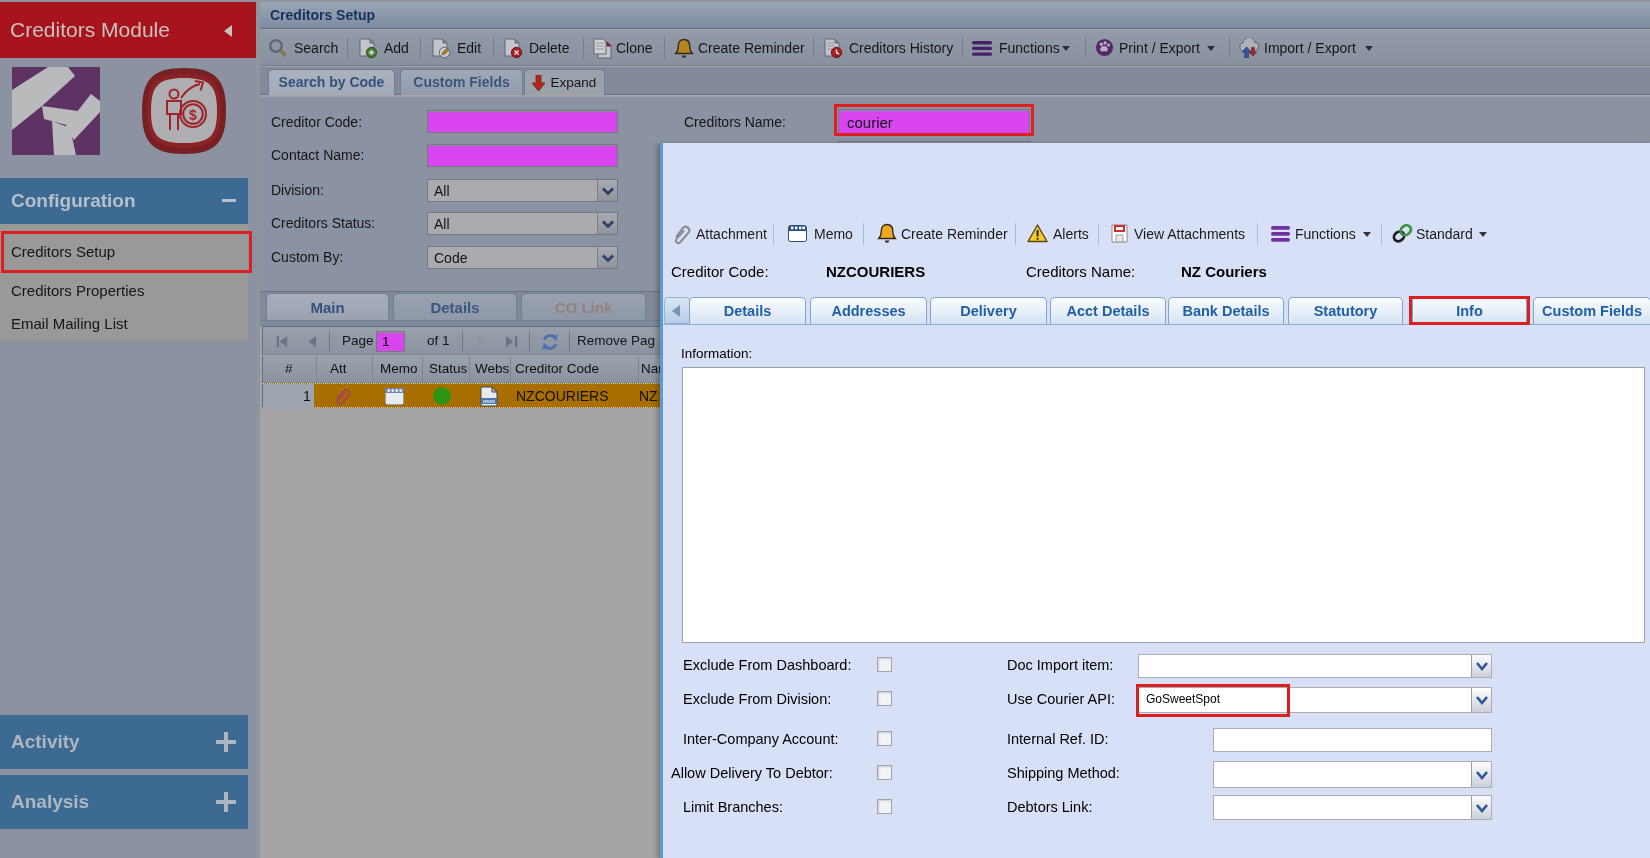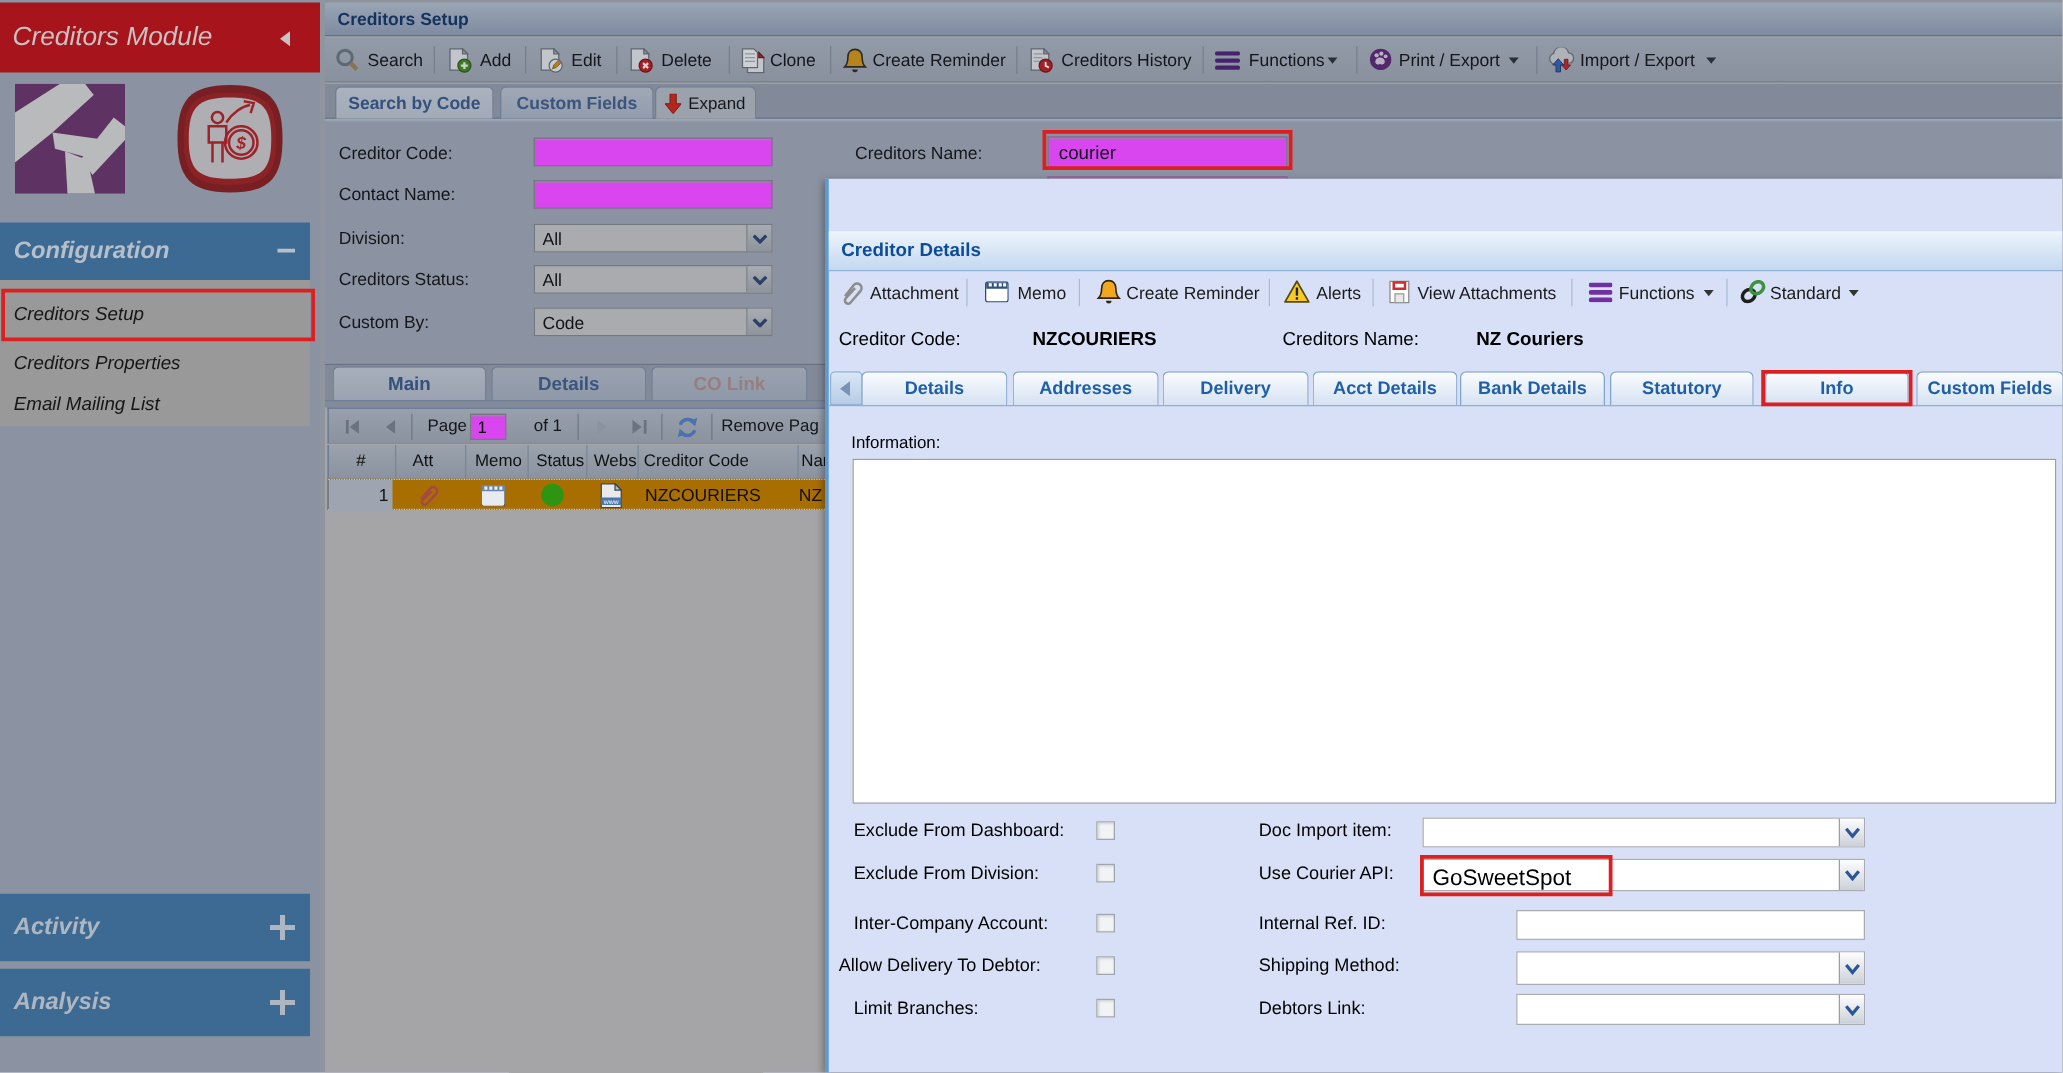--- a/index.html
+++ b/index.html
@@ -1,21 +1,21 @@
 <!DOCTYPE html>
 <html><head>
 <meta charset="utf-8">
 <style>
 * { margin:0; padding:0; box-sizing:border-box; }
 html,body { width:1650px; height:858px; overflow:hidden; }
 body { font-family:"Liberation Sans", sans-serif; position:relative; background:#A5A5A7; }
 .abs { position:absolute; }
 
 
-#sidebar { left:0; top:0; width:256px; height:858px; background:#8B93A3;font-style:italic; }
+#sidebar { left:0; top:0; width:256px; height:858px; background:#8B93A3; }
 #sb-top { left:260px; top:0; width:1390px; height:2px; background:#8D939D; }
 #sb-red { left:0; top:2px; width:256px; height:56px; background:#A8141C; color:#C9C2C3; font-size:21px; line-height:56px; padding-left:10px; }
 #sb-red .tri { position:absolute; right:24px; top:23px; width:0; height:0; border-top:6px solid transparent; border-bottom:6px solid transparent; border-right:8px solid #C9C2C3; }
 #cfg-bar { left:0; top:178px; width:248px; height:46px; background:#3D6A92; color:#B7BfcA; font-size:19px; font-weight:bold; line-height:46px; padding-left:11px; }
 #cfg-bar .minus { position:absolute; right:12px; top:21px; width:14px; height:3px; background:#B7BFCA; }
 #sb-menu { left:0; top:224px; width:248px; height:117px; background:#999999; color:#161616; font-size:15px; }
 #sb-menu div { position:absolute; left:11px; }
 .sb-band { left:0; width:248px; height:54px; background:#3D6A92; color:#AEB6C2; font-size:19px; font-weight:bold; line-height:54px; padding-left:11px; }
 .sb-band .plus { position:absolute; right:12px; top:17px; width:20px; height:20px; }
 .sb-band .plus:before { content:""; position:absolute; left:0; top:8px; width:20px; height:4px; background:#AEB6C2; }
@@ -42,21 +42,21 @@
 #mo-title { left:0; top:0; width:987px; height:42px; background:linear-gradient(#6BA4DF,#5694D6); color:#FCFEFF; font-size:20px; line-height:42px; padding-left:19px; }
 #mo-sub { left:0; top:42px; width:987px; height:32px; background:linear-gradient(#EDF4FC,#C3D8F0); border-bottom:1px solid #93B4D6; color:#0D4C96; font-size:15px; font-weight:bold; line-height:31px; padding-left:10px; }
 #mo-toolbar { left:0; top:74px; width:987px; height:34px; }
 #mo-code { left:0; top:108px; width:987px; height:44px; font-size:15px; color:#000; }
 #mo-tabs { left:0; top:152px; width:987px; height:30px; border-bottom:1px solid #8FB0D4; }
 .wtab { position:absolute; top:2px; height:27px; background:linear-gradient(#FAFCFE,#D5E2F2); border:1px solid #82A5CB; border-bottom:none; border-radius:5px 5px 0 0; color:#1F5FA8; font-size:14.5px; font-weight:bold; text-align:center; line-height:27px; }
 #mo-info-label { left:18px; top:203px; font-size:13.5px; color:#000; }
 #mo-textarea { left:19px; top:224px; width:963px; height:276px; background:#FFFFFF; border:1px solid #9AA0A6; }
 .blabel { position:absolute; font-size:14.5px; color:#000; }
 .bcheck { position:absolute; width:15px; height:15px; background:#F2F3F5; border:1px solid #A0A6AD; box-shadow:inset 1px 1px 2px #c9ccd2; }
-.wfield { position:absolute; background:#fff; border:1px solid #ABADB3; font-size:18px; color:#000; }
+.wfield { position:absolute; background:#fff; border:1px solid #ABADB3; font-size:12px; color:#000; }
 .wfield .btn { position:absolute; right:0; top:0; width:20px; height:100%; background:linear-gradient(#FDFDFE,#CBD0D9); border-left:1px solid #9A9FA7; }
 .wfield .btn svg { position:absolute; left:4px; top:50%; margin-top:-4px; }
 
 
 .redbox { position:absolute; border:3px solid #DD1F1F; z-index:50; }
 
 .sep-d { position:absolute; top:7px; width:1px; height:22px; background:#747E8C; }
 .sep-b { position:absolute; top:6px; width:1px; height:22px; background:#A8BCD4; }
 .ticon { position:absolute; top:8px; }
 .ttext { position:absolute; top:0; height:36px; line-height:36px; font-size:14px; color:#15161A; }
@@ -322,21 +322,20 @@
     <div style="top:58px">Creditors Properties</div>
     <div style="top:91px">Email Mailing List</div>
   </div>
   <div class="abs sb-band" style="top:715px">Activity<span class="plus"></span></div>
   <div class="abs sb-band" style="top:775px">Analysis<span class="plus"></span></div>
   <div class="abs sb-band" style="top:880px;height:15px;line-height:44px;overflow:hidden">Reports</div>
 </div>
 <div class="abs" id="splitter"></div>
 <div class="abs" id="sb-top"></div>
 <div class="abs" id="modal">
-  <div class="abs" id="mo-sub">Creditor Details</div>
   <div class="abs" id="mo-toolbar">
     <svg style="position:absolute;left:10px;top:7px" width="18" height="21" viewBox="0 0 18 21">
         <path d="M3 13 L10 4 a3.6 3.6 0 0 1 5.6 4.5 L7.5 18 a2.5 2.5 0 0 1 -4 -3.2 L11 6.5" fill="none" stroke="#8C8C8C" stroke-width="2"></path>
       </svg>
     <div class="btext" style="left:33px">Attachment</div>
     <div class="sep-b" style="left:110px"></div>
     <svg style="position:absolute;left:125px;top:8px" width="19" height="17" viewBox="0 0 19 17">
         <rect x=".5" y=".5" width="18" height="16" rx="2" fill="#FFF" stroke="#2C4A76"></rect>
         <rect x="1" y="1" width="17" height="5" fill="#30537E"></rect>
         <rect x="3" y="1.6" width="2.4" height="2.6" fill="#FFF"></rect>

